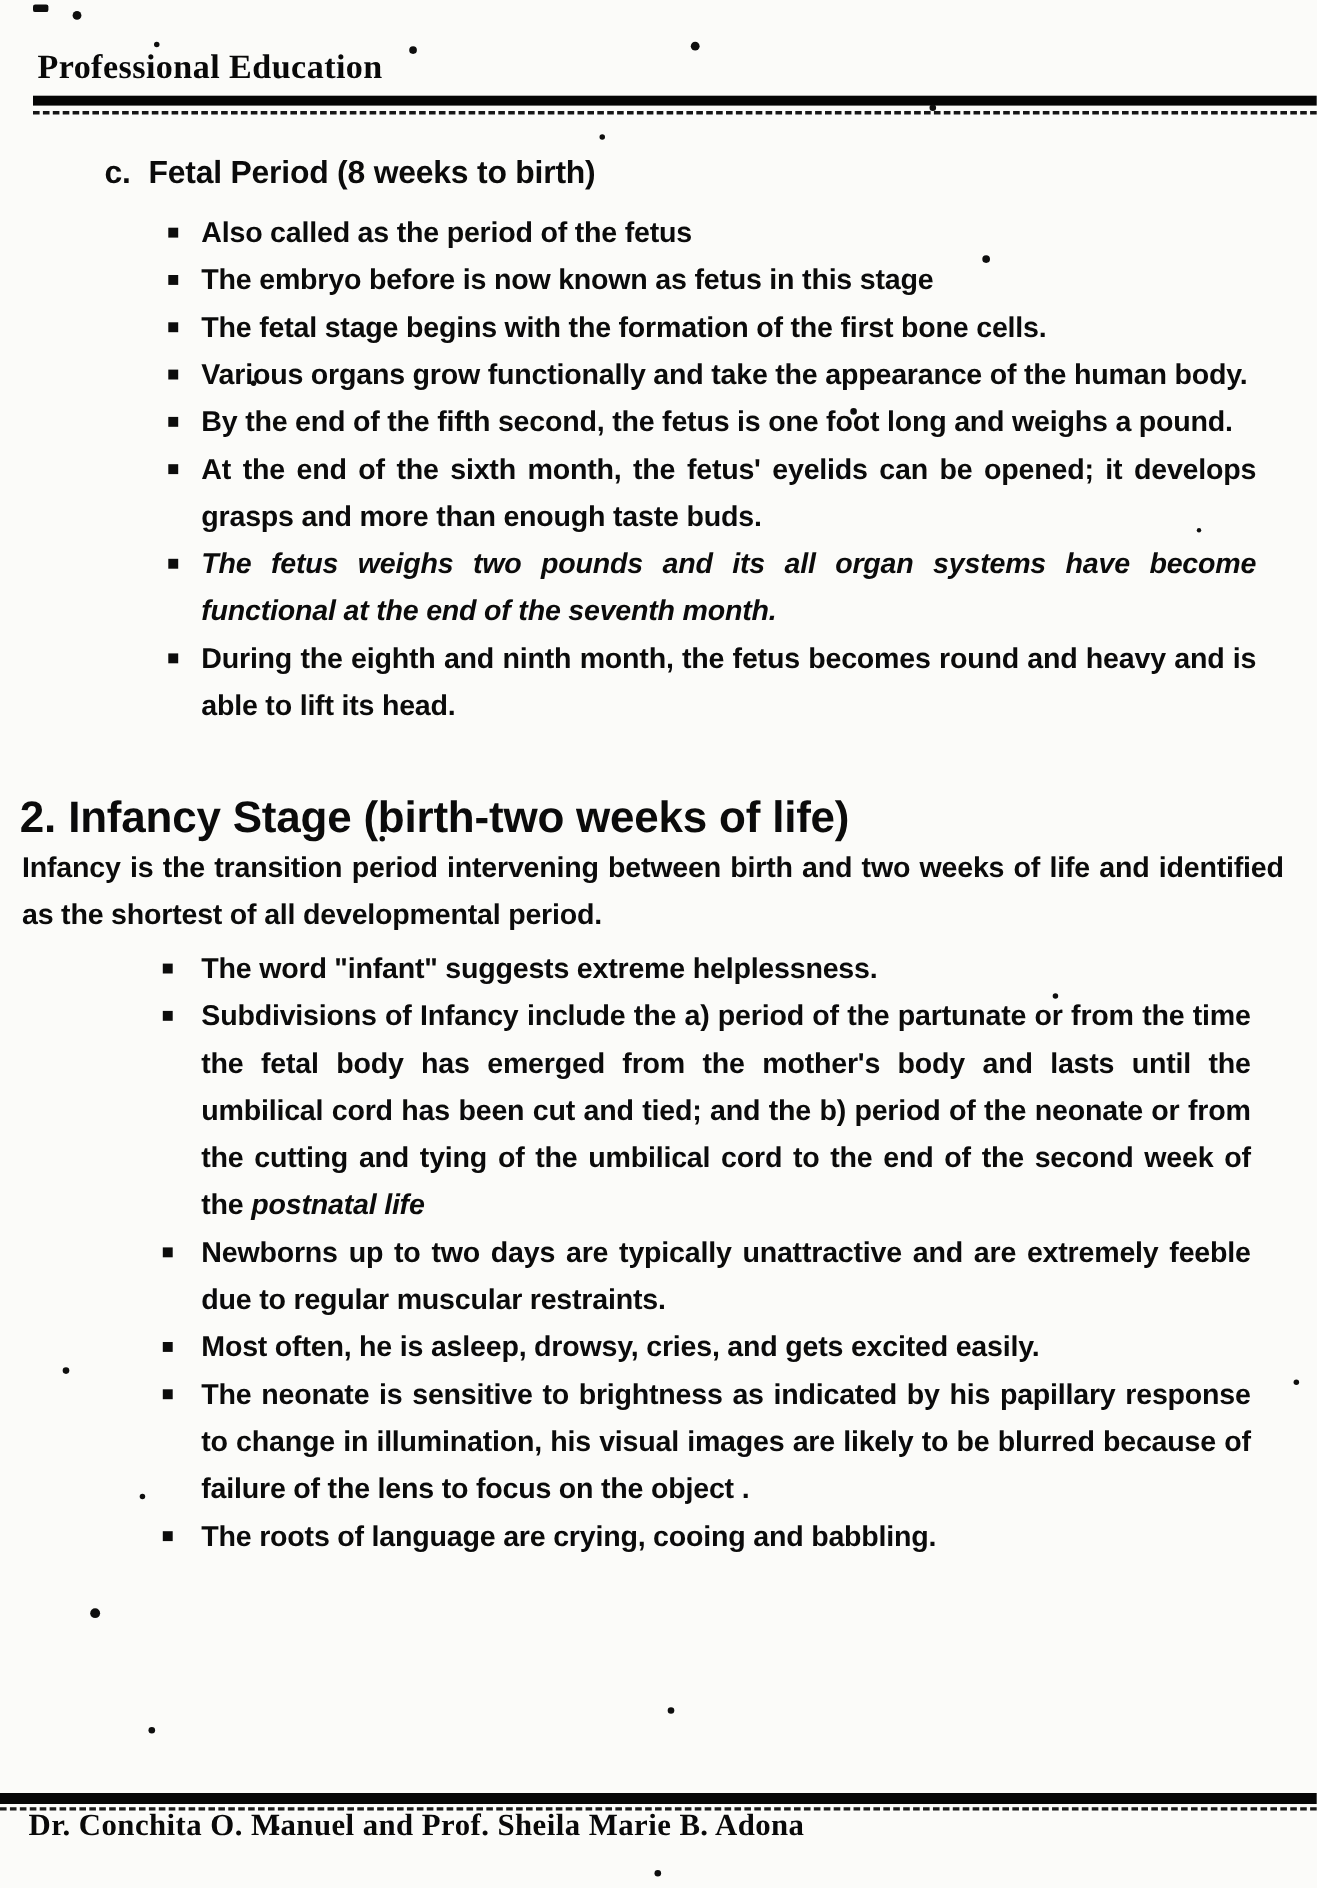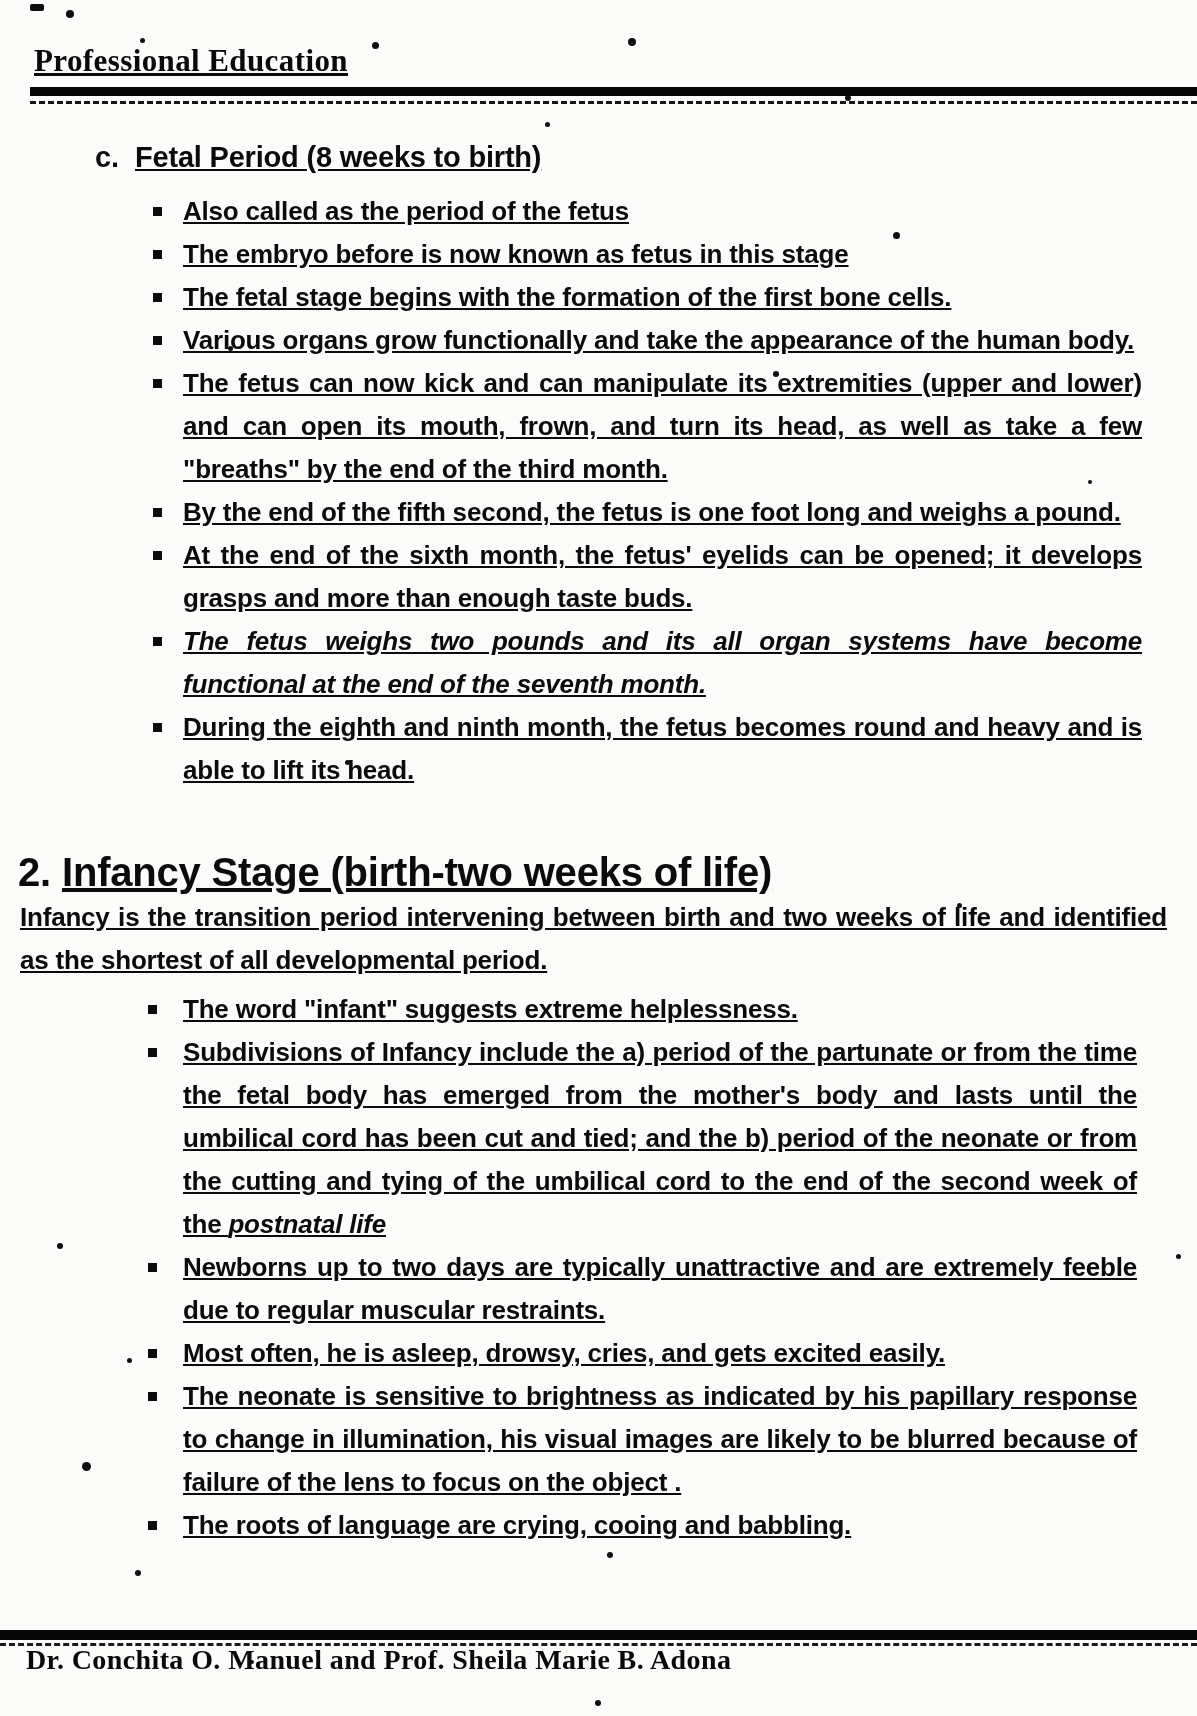--- a/index.html
+++ b/index.html
@@ -4,21 +4,21 @@
 <style>
   html,body{margin:0;padding:0;}
   body{
     width:1197px;height:1716px;
     background:#fbfbf9;
     font-family:"Liberation Sans",sans-serif;
     color:#0b0b0b;
     position:relative;
     overflow:hidden;
   }
-  .page{position:relative;width:1197px;height:1716px;text-decoration:underline;}
+  .page{position:relative;width:1197px;height:1716px;}
 
   
   .header-title{
     margin:0;
     padding:44px 0 0 34px;
     font-family:"Liberation Serif",serif;
     font-weight:700;
     font-size:31px;
     letter-spacing:0.4px;
     line-height:34px;
@@ -113,21 +113,20 @@
 
   <div class="fetal-head">
     <span class="sec-label">c.</span><span>Fetal Period (8 weeks to birth)</span>
   </div>
 
   <ul class="blist fetal-list">
     <li><span>Also called as the period of the fetus</span></li>
     <li><span>The embryo before is now known as fetus in this stage</span></li>
     <li><span>The fetal stage begins with the formation of the first bone cells.</span></li>
     <li><span>Various organs grow functionally and take the appearance of the human body.</span></li>
-    <li><span>The fetus can now kick and can manipulate its extremities (upper and lower) and can open its mouth, frown, and turn its head, as well as take a few "breaths" by the end of the third month.</span></li>
     <li><span>By the end of the fifth second, the fetus is one foot long and weighs a pound.</span></li>
     <li><span>At the end of the sixth month, the fetus' eyelids can be opened; it develops grasps and more than enough taste buds.</span></li>
     <li class="italic"><span>The fetus weighs two pounds and its all organ systems have become functional at the end of the seventh month.</span></li>
     <li><span>During the eighth and ninth month, the fetus becomes round and heavy and is able to lift its head.</span></li>
   </ul>
 
   <div class="infancy-head">
     <span class="sec-num">2.</span><span>Infancy Stage (birth-two weeks of life)</span>
   </div>
 

